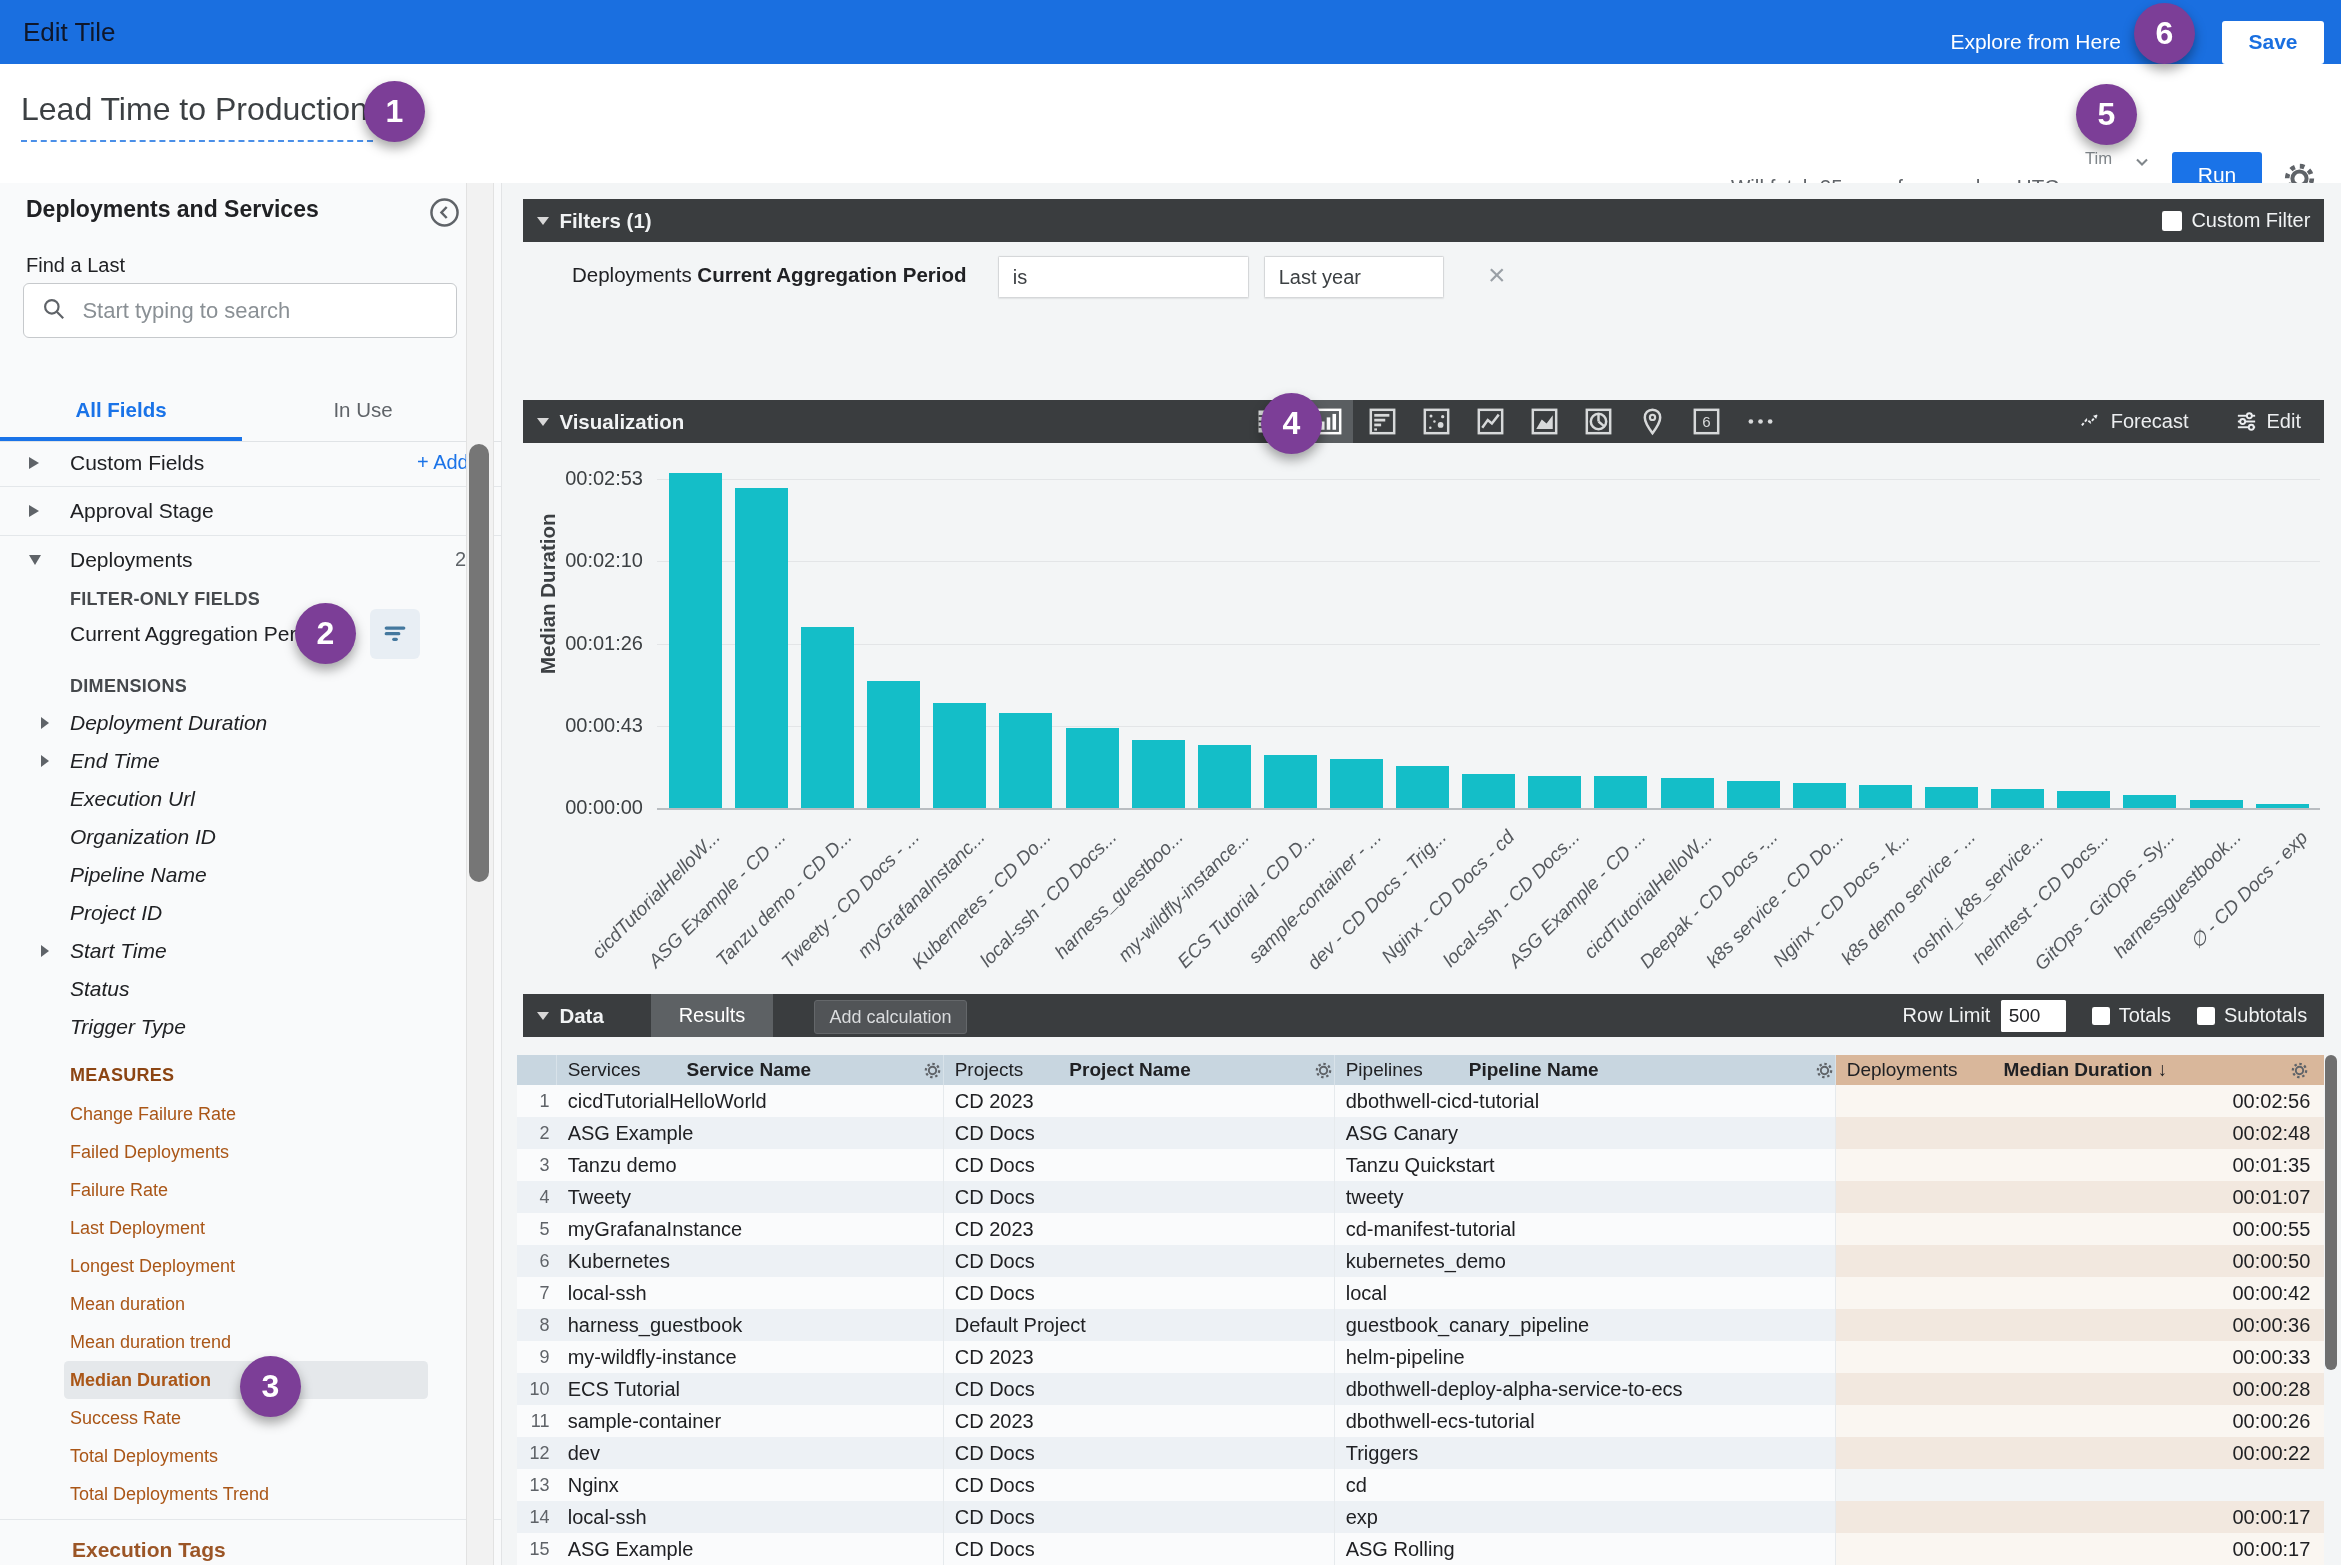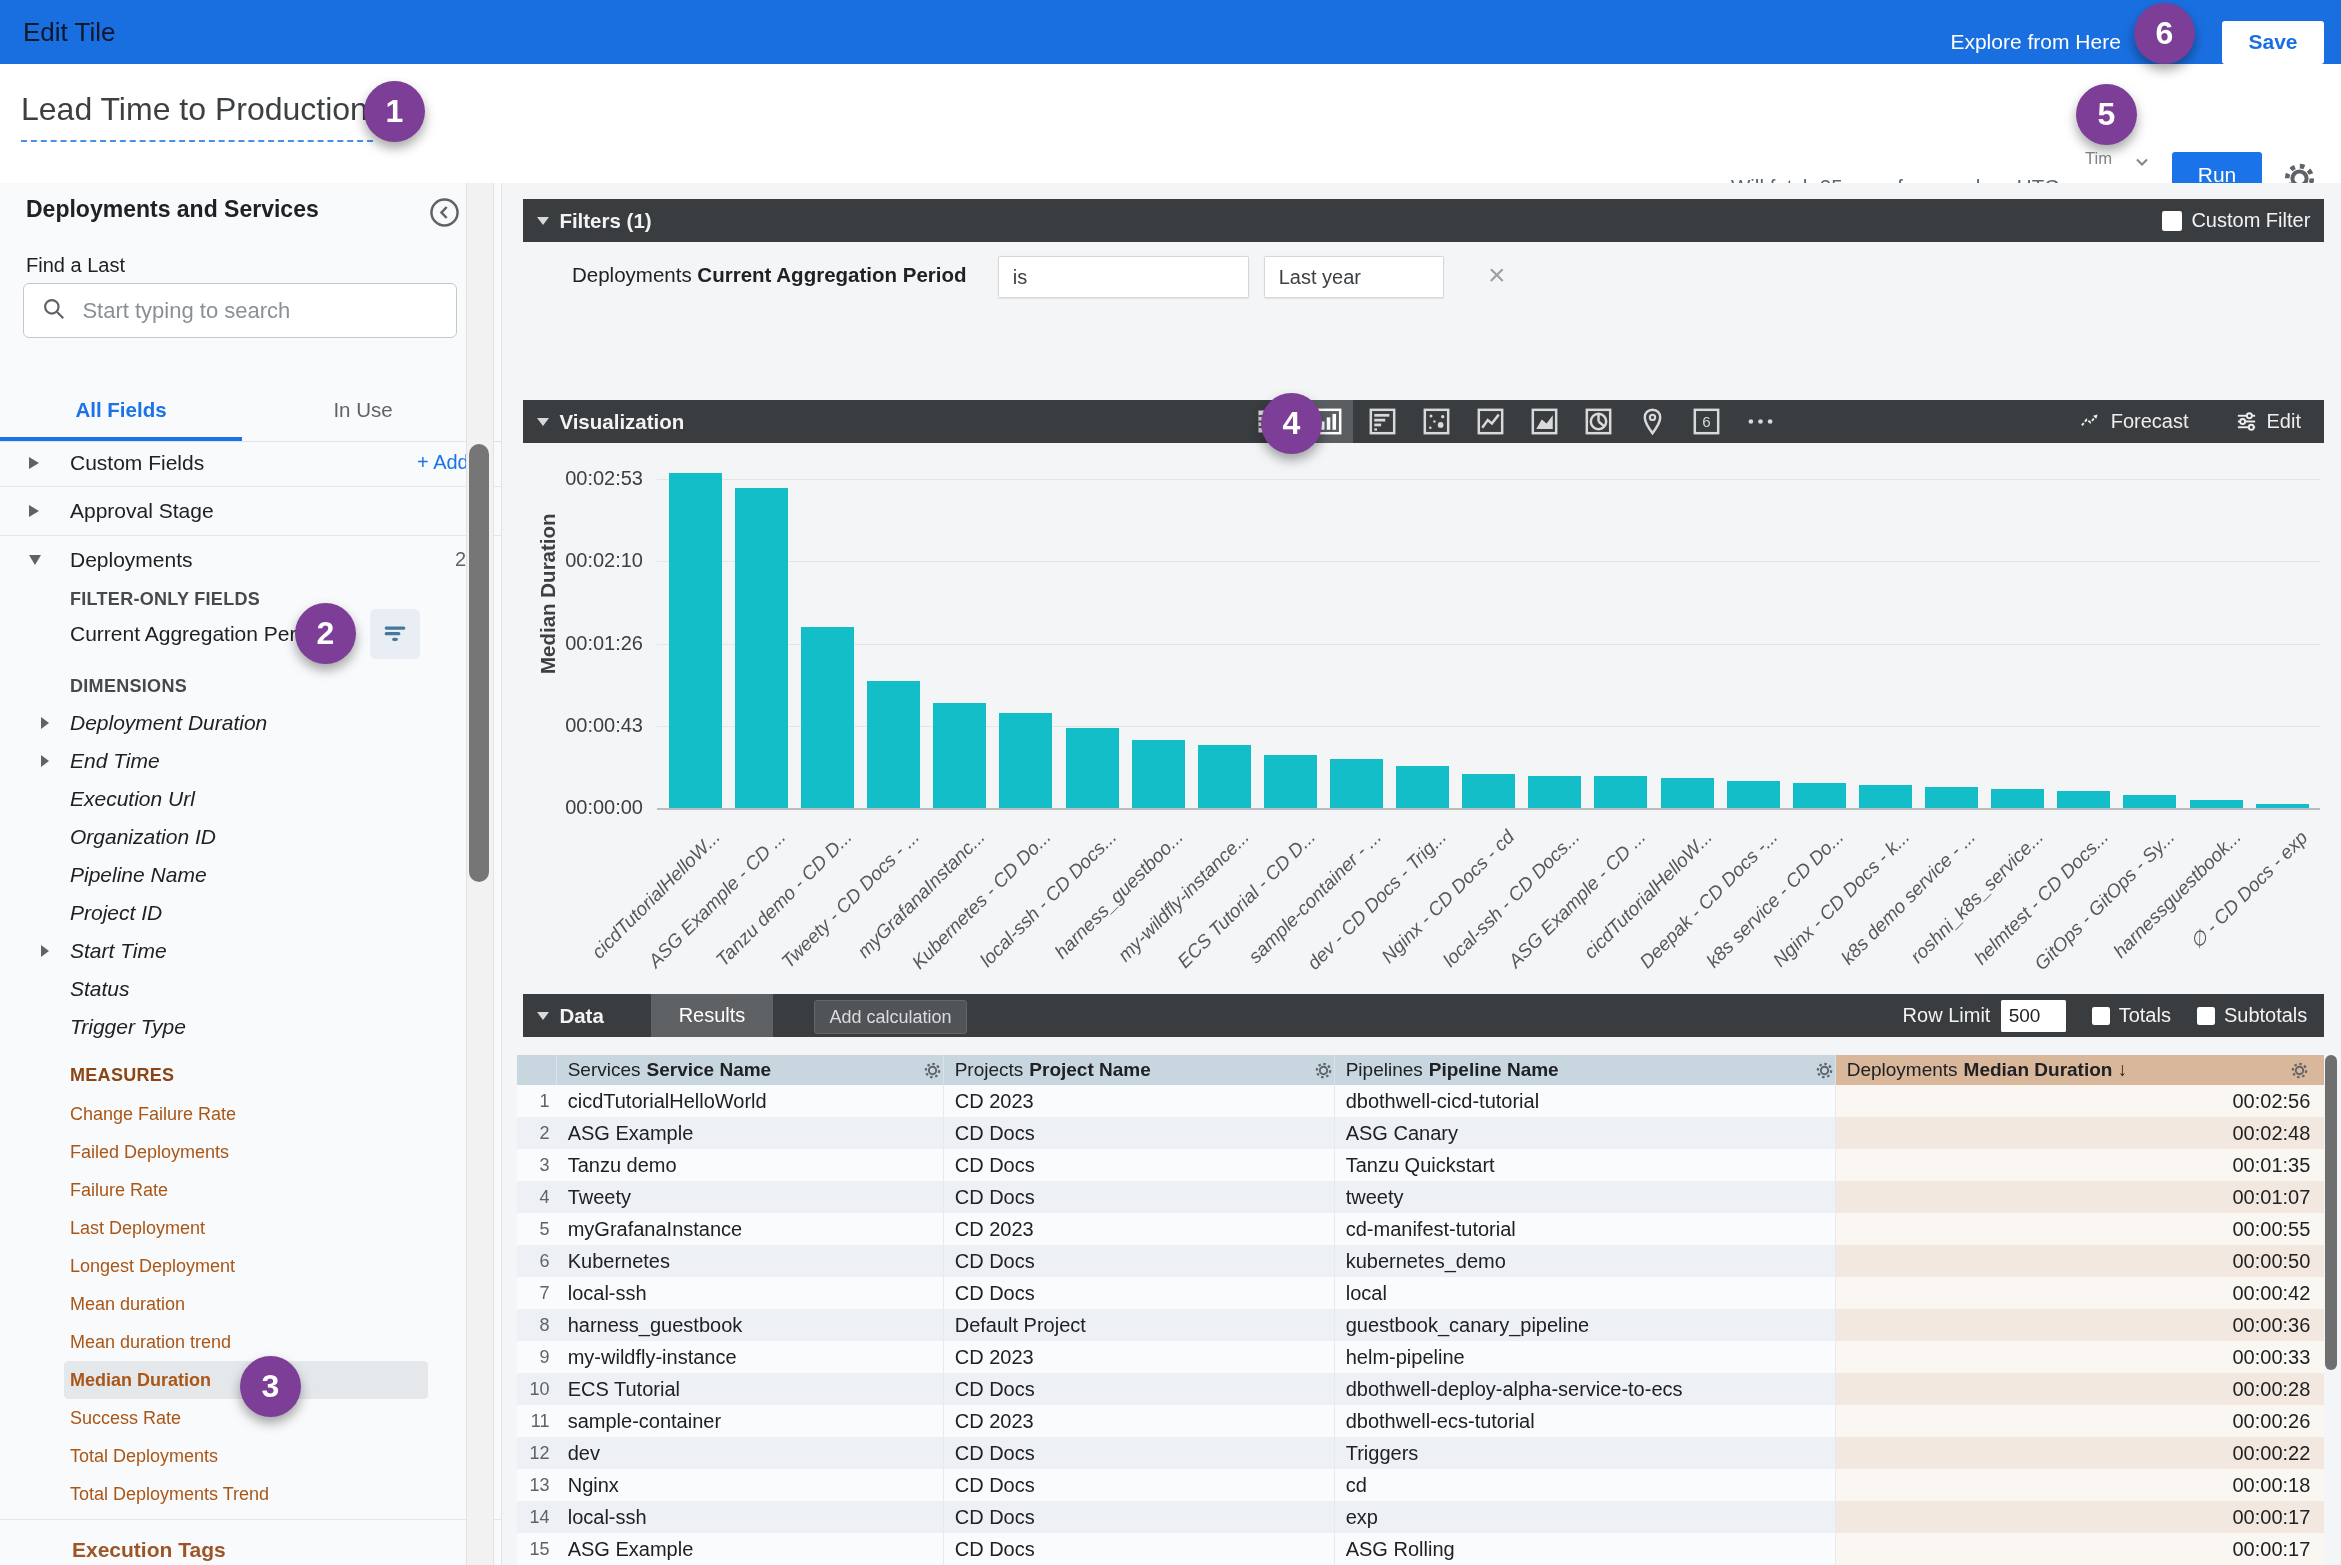--- a/index.html
+++ b/index.html
@@ -112,21 +112,21 @@
 
   
   #table{left:517px;top:1055px;width:1807px;}
   .trow{display:flex;width:1807px;}
   .tcell{box-sizing:border-box;display:flex;align-items:center;font-size:20px;color:#202124;overflow:hidden;white-space:nowrap;}
   .c-num{width:40px;justify-content:flex-end;padding-right:7.6px;font-size:18px;color:#5f6368;}
   .c-srv{width:387px;padding-left:10.7px;border-right:1.5px solid #e6eaed;}
   .c-prj{width:391px;padding-left:10.7px;border-right:1.5px solid #e6eaed;}
   .c-pipe{width:501px;padding-left:10.7px;border-right:1.5px solid #e6eaed;}
   .c-meas{width:488px;justify-content:flex-end;padding-right:13.7px;}
-  .thead .tcell{height:30px;font-size:19px;}
+  .thead .tcell{height:30px;font-size:19px;gap:40px;}
   .thead .c-num,.thead .c-srv,.thead .c-prj,.thead .c-pipe{background:#c8d6e0;border-right:1.5px solid #d8e2e9;}
   .thead .c-meas{background:#d9b79b;}
   .thead .hname{font-weight:bold;margin-left:6px;}
   .thead .gear{margin-left:auto;display:flex;align-items:center;}
   .tbody .trow{height:32px;}
   .row-odd .tcell{background:#fafbfc;}
   .row-even .tcell{background:#edf1f5;}
   .row-odd .c-meas{background:#faf6f1;}
   .row-even .c-meas{background:#f2e8df;}
   #tbl-scroll-thumb{left:2325px;top:1055px;width:12px;height:315px;background:#6f6f6f;border-radius:6px;}
@@ -629,21 +629,20 @@
           <div class="tcell c-srv">dev</div>
           <div class="tcell c-prj">CD Docs</div>
           <div class="tcell c-pipe">Triggers</div>
           <div class="tcell c-meas">00:00:22</div>
         </div>
         <div class="trow row-odd">
           <div class="tcell c-num">13</div>
           <div class="tcell c-srv">Nginx</div>
           <div class="tcell c-prj">CD Docs</div>
           <div class="tcell c-pipe">cd</div>
-          <div class="tcell c-meas">00:00:18</div>
         </div>
         <div class="trow row-even">
           <div class="tcell c-num">14</div>
           <div class="tcell c-srv">local-ssh</div>
           <div class="tcell c-prj">CD Docs</div>
           <div class="tcell c-pipe">exp</div>
           <div class="tcell c-meas">00:00:17</div>
         </div>
         <div class="trow row-odd">
           <div class="tcell c-num">15</div>

